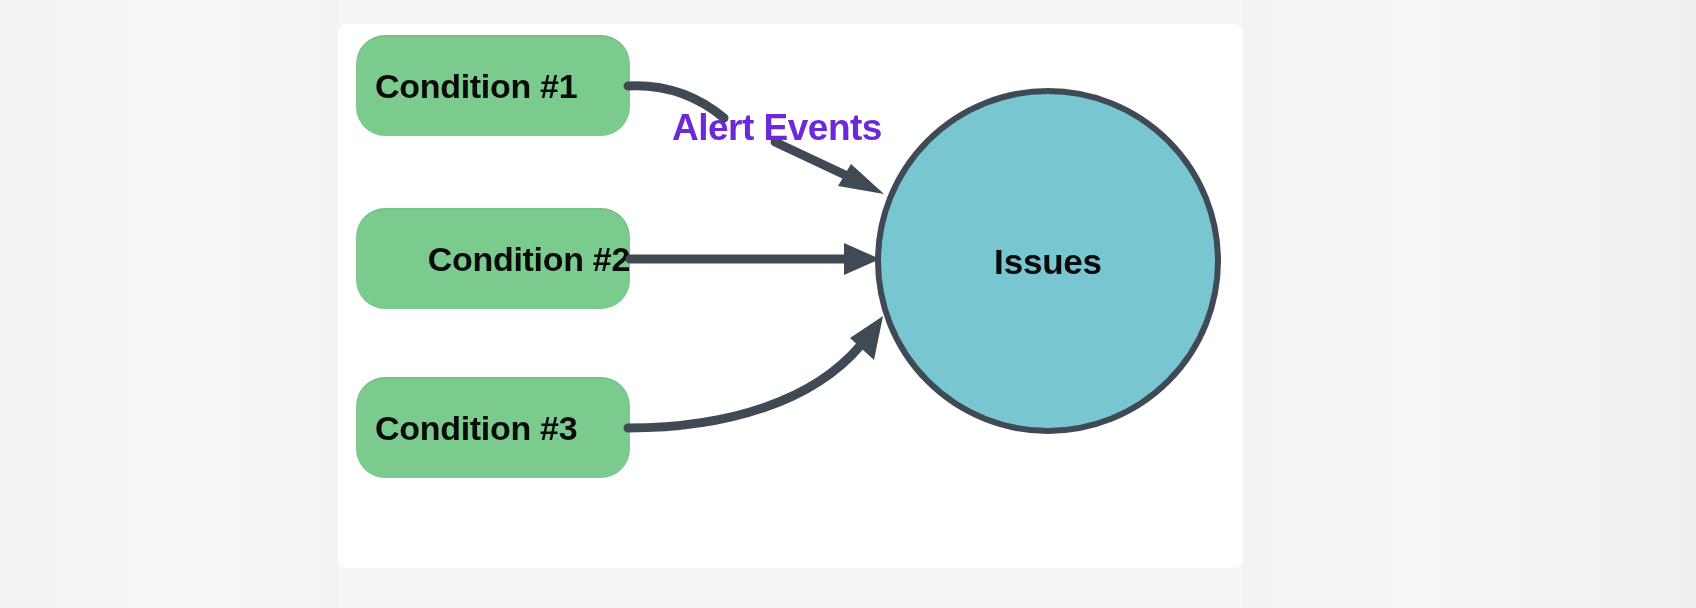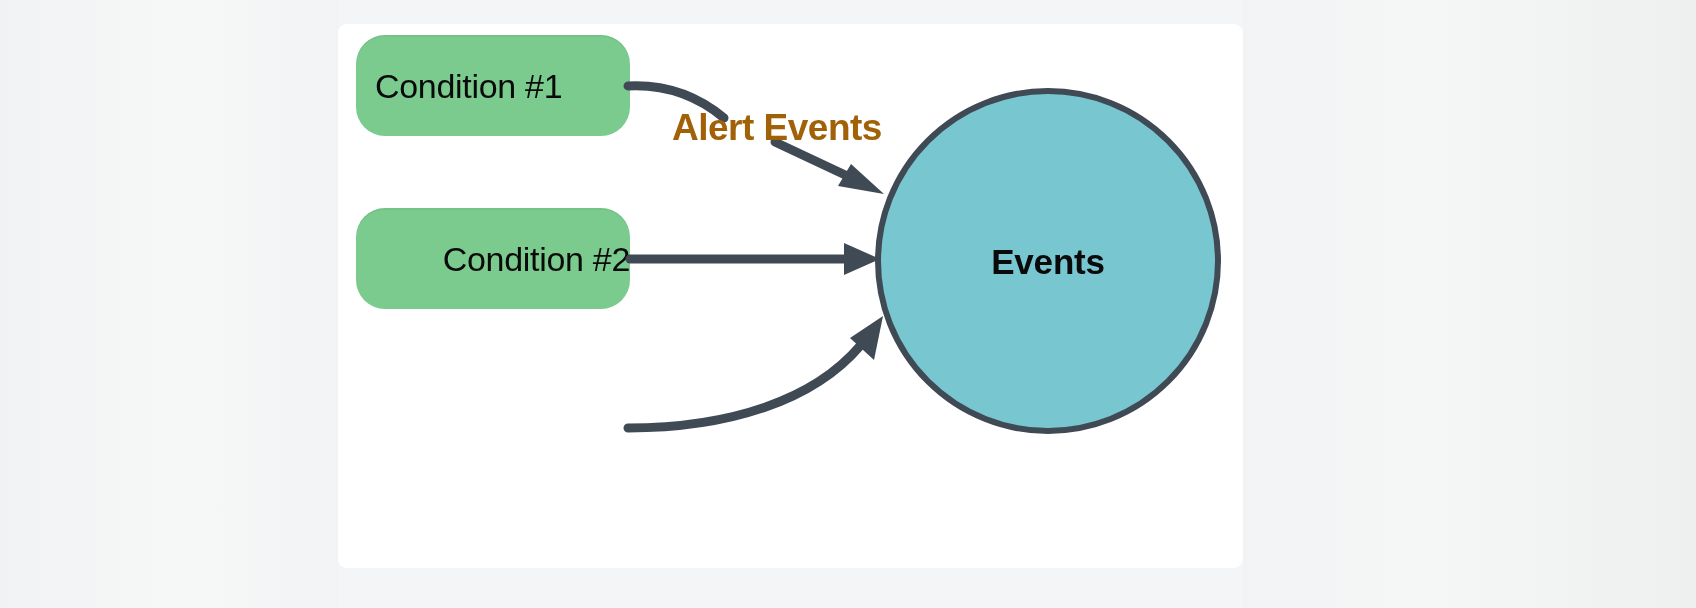--- a/index.html
+++ b/index.html
@@ -59,21 +59,21 @@
     background: #7bcb8f;
     display: flex;
     align-items: center;
     box-shadow: inset 0 2px 0 rgba(0,0,0,0.045);
   }
   .cond-box.c1 { top: 11px; }
   .cond-box.c2 { top: 184px; justify-content: flex-end; }
   .cond-box.c3 { top: 353px; }
   .cond-label {
     font-size: 34px;
-    font-weight: normal;
+    font-weight: bold;
     color: #0a0a0a;
     letter-spacing: -0.3px;
     padding-left: 19px;
     white-space: nowrap;
     line-height: 1;
   }
 
   
   .circle-node {
     position: absolute;
@@ -97,21 +97,21 @@
     line-height: 1;
   }
 
   
   .edge-label {
     position: absolute;
     left: 334px;
     top: 85px;
     font-size: 37px;
     font-weight: bold;
-    color: #a16207;
+    color: #6d28d9;
     letter-spacing: -0.5px;
     white-space: nowrap;
     line-height: 1;
     z-index: 5;
   }
 
   
   .edges {
     position: absolute;
     left: 0;
@@ -167,21 +167,24 @@
     </svg>
 
     <div class="cond-box c1">
       <span class="cond-label">Condition #1</span>
     </div>
 
     <div class="cond-box c2">
       <span class="cond-label">Condition #2</span>
     </div>
 
+    <div class="cond-box c3">
+      <span class="cond-label">Condition #3</span>
+    </div>
 
     <div class="circle-node">
-      <span class="circle-label">Events</span>
+      <span class="circle-label">Issues</span>
     </div>
 
     <div class="edge-label">Alert Events</div>
 
   </div>
 </div>
 
 </body></html>

